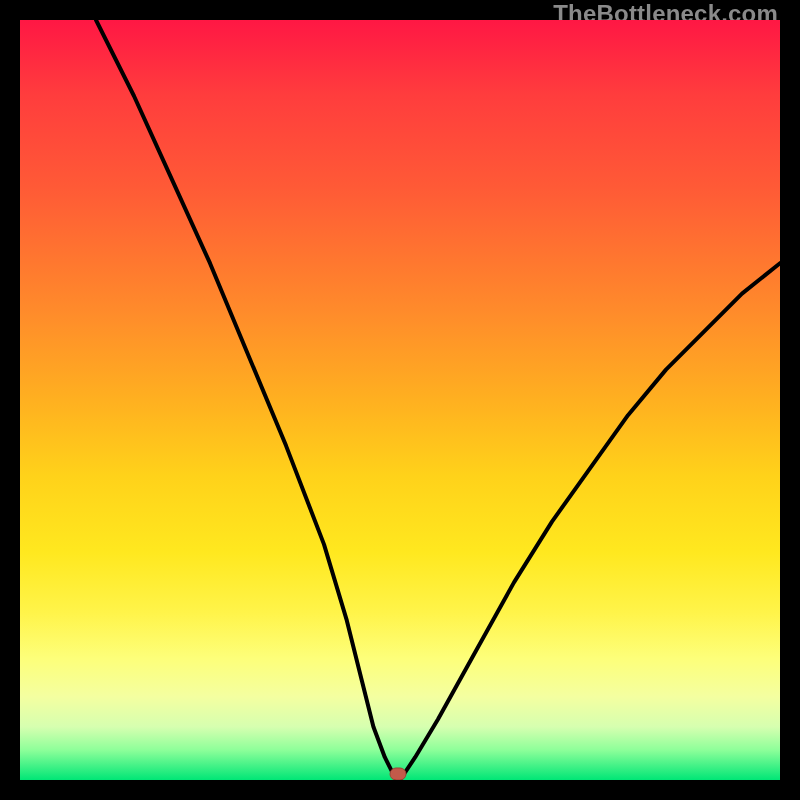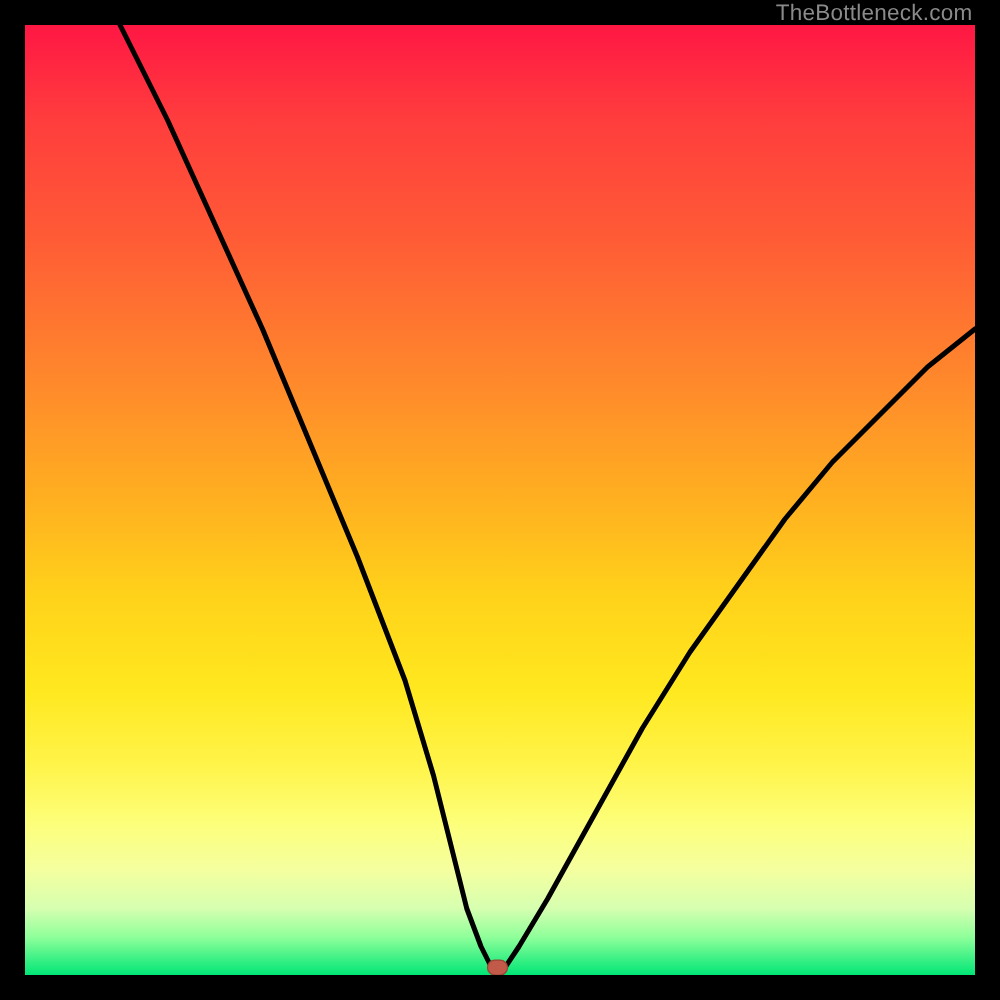--- a/index.html
+++ b/index.html
@@ -63,22 +63,22 @@
   .marker {
     fill: #c25a4a;
     stroke: #9e4436;
     stroke-width: 1;
   }
   .watermark {
     position: absolute;
     top: 0px;
     right: 22px;
     color: #8a8a8a;
-    font-size: 18px;
-    font-weight: 400;
+    font-size: 24px;
+    font-weight: 700;
     letter-spacing: 0.2px;
     user-select: none;
   }
 </style>
 </head>
 <body>
 
 <div class="frame">
 
   <div class="watermark">TheBottleneck.com</div>

